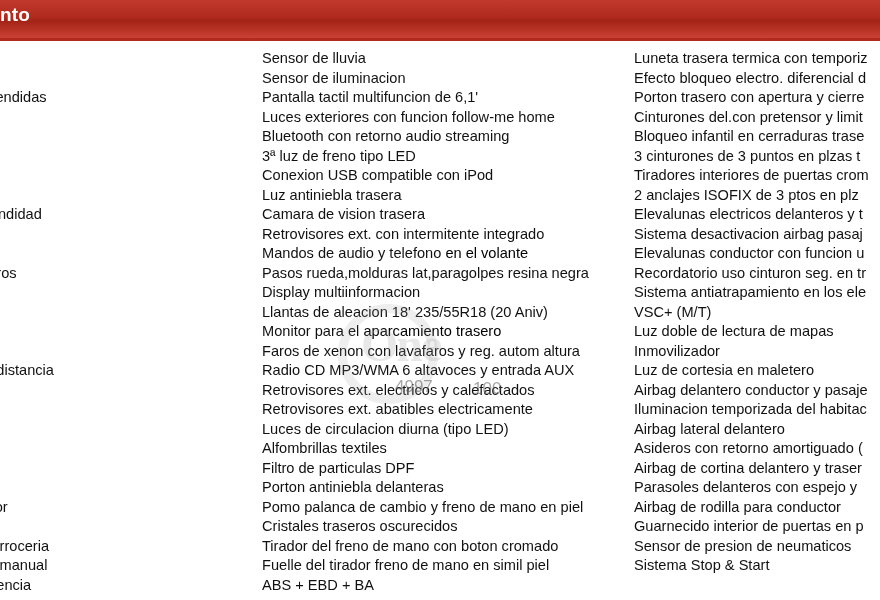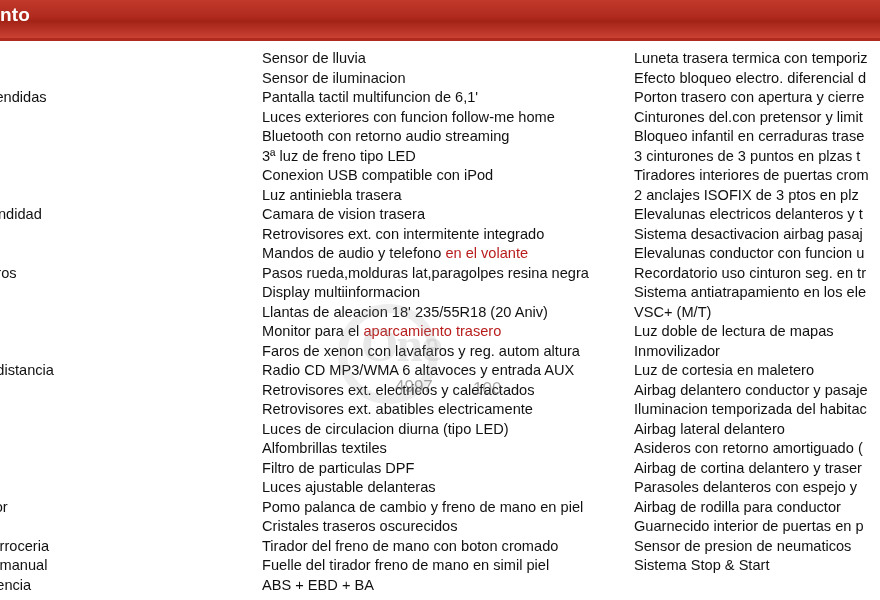--- a/index.html
+++ b/index.html
@@ -75,21 +75,21 @@
     margin: 0;
     padding: 0;
   }
   .col li {
     font-size: 14.6px;
     line-height: 19.5px;
     color: #111111;
     white-space: nowrap;
   }
   .col li.mixed .b {
-    color: #b91c1c;
+    color: #000000;
   }
 
   
   .watermark {
     position: absolute;
     left: 333px;
     top: 258px;
     width: 230px;
     height: 110px;
     pointer-events: none;
@@ -192,21 +192,21 @@
           <li>Display multiinformacion</li>
           <li>Llantas de aleacion 18' 235/55R18 (20 Aniv)</li>
           <li class="mixed">Monitor para el <span class="b">aparcamiento trasero</span></li>
           <li>Faros de xenon con lavafaros y reg. autom altura</li>
           <li>Radio CD MP3/WMA 6 altavoces y entrada AUX</li>
           <li>Retrovisores ext. electricos y calefactados</li>
           <li>Retrovisores ext. abatibles electricamente</li>
           <li>Luces de circulacion diurna (tipo LED)</li>
           <li>Alfombrillas textiles</li>
           <li>Filtro de particulas DPF</li>
-          <li>Luces ajustable delanteras</li>
+          <li>Porton antiniebla delanteras</li>
           <li>Pomo palanca de cambio y freno de mano en piel</li>
           <li>Cristales traseros oscurecidos</li>
           <li>Tirador del freno de mano con boton cromado</li>
           <li>Fuelle del tirador freno de mano en simil piel</li>
           <li>ABS + EBD + BA</li>
         </ul>
     </div>
     <div class="col col-3">
       <ul>
           <li>Luneta trasera termica con temporiz</li>

